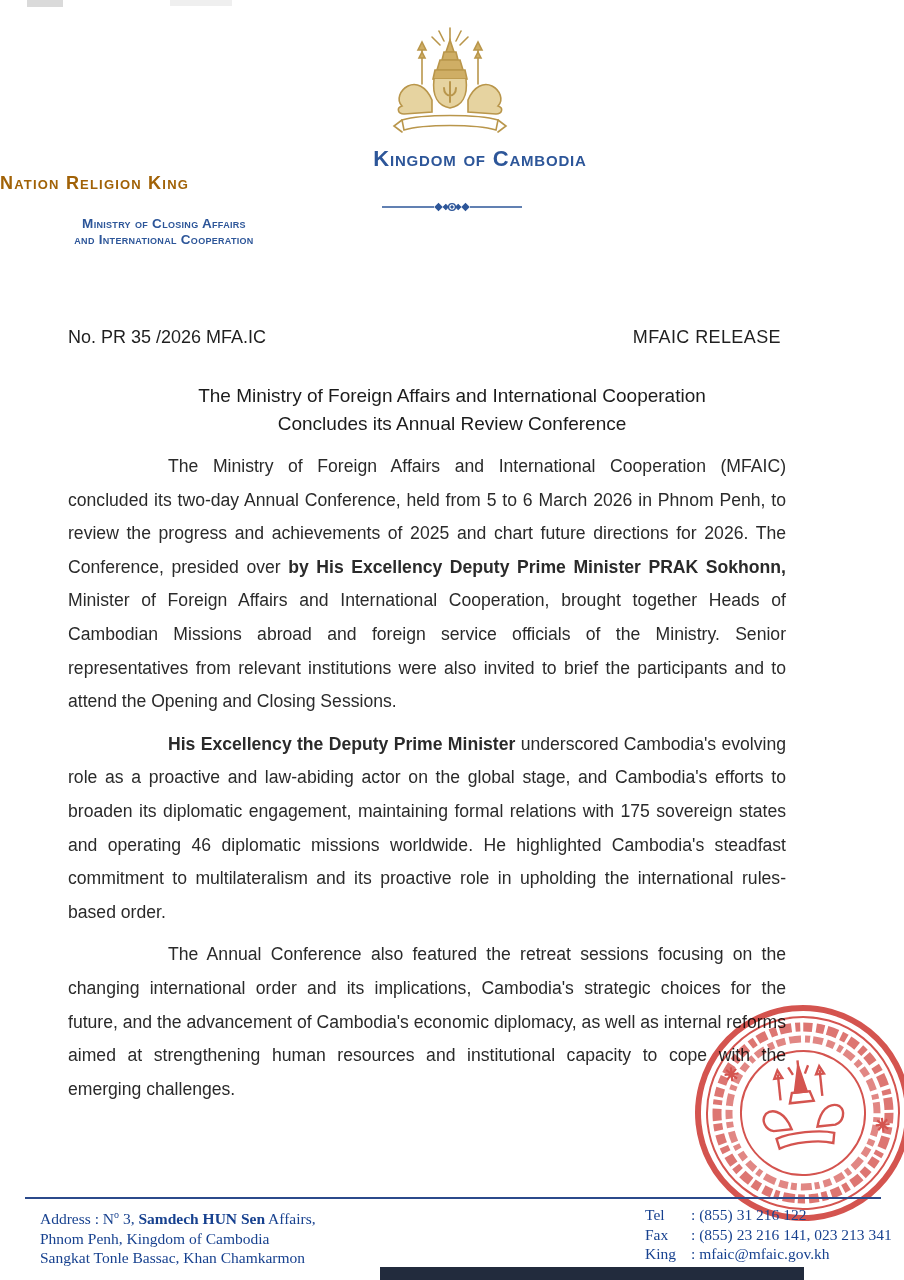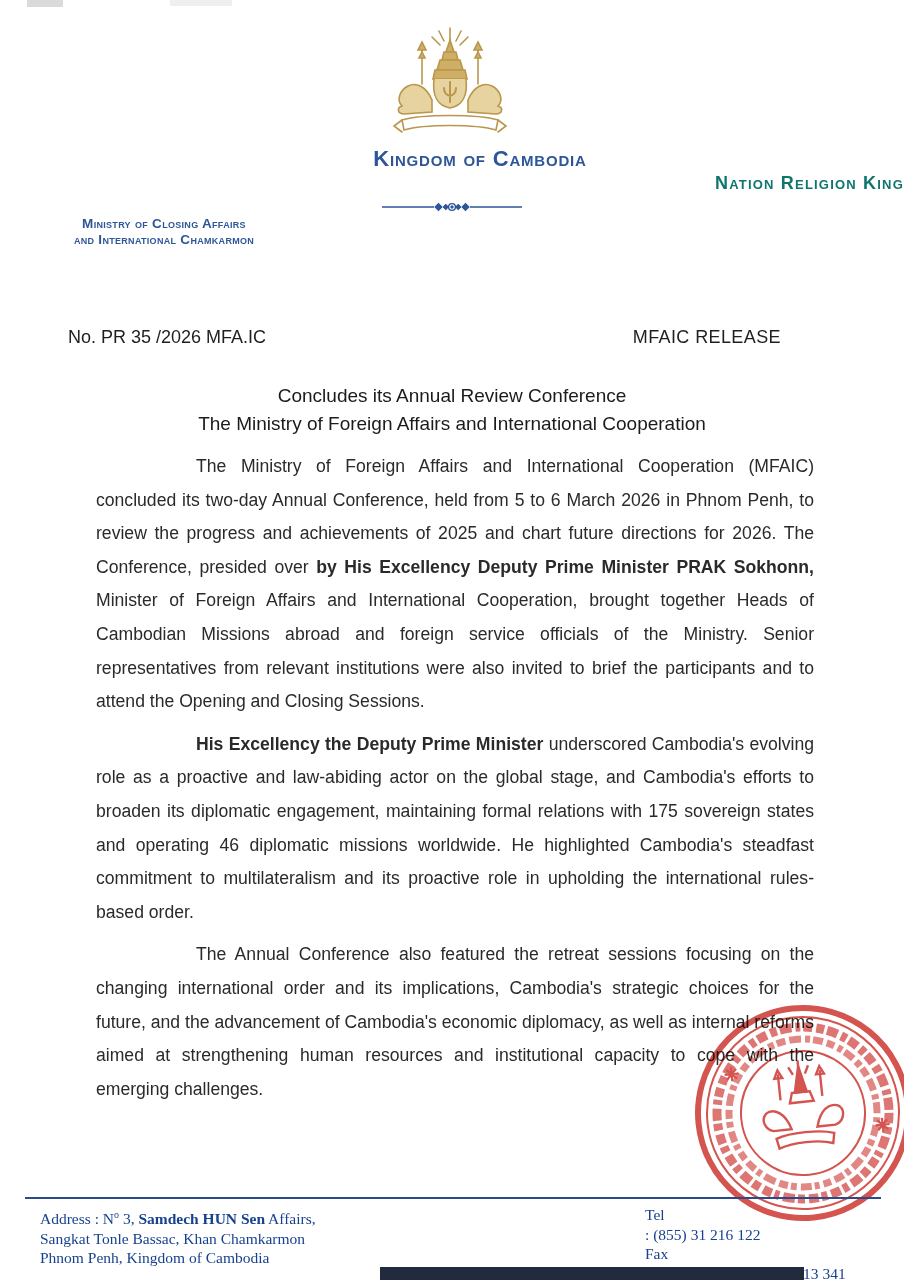--- a/index.html
+++ b/index.html
@@ -11,43 +11,43 @@
   
   .artifact{position:absolute;background:#c6c6c6;opacity:.65;}
   .artifact2{position:absolute;background:#e4e4e4;opacity:.6;}
   
   .emblem{position:absolute;left:388px;top:26px;width:124px;height:120px;}
   .kingdom-title{
     position:absolute;left:0;top:146px;width:100%;text-align:center;
     font-weight:700;font-variant:small-caps;font-size:22px;letter-spacing:.8px;color:#2d5699;padding-left:28px;
   }
   .motto{
-    position:absolute;left:0;top:173px;width:100%;text-align:right;
-    font-weight:700;font-variant:small-caps;font-size:18px;letter-spacing:1.2px;color:#0f766e;
+    position:absolute;left:0;top:173px;width:100%;text-align:left;
+    font-weight:700;font-variant:small-caps;font-size:18px;letter-spacing:1.2px;color:#a16207;
   }
   .hdr-divider{position:absolute;left:50%;top:199px;transform:translateX(-50%);}
   .ministry-block{
     position:absolute;left:28px;top:216px;width:272px;text-align:center;
     font-weight:700;font-variant:small-caps;font-size:13.5px;line-height:15.5px;
     letter-spacing:.3px;color:#2d5699;
   }
   
   .ref-row{
     position:absolute;left:68px;top:327px;width:713px;
     display:flex;justify-content:space-between;align-items:baseline;
     font-size:18px;color:#1f1f1f;
   }
   .press-release{letter-spacing:.4px;}
   
   .doc-title{
     position:absolute;left:0;top:382px;width:100%;text-align:center;
     font-size:19px;line-height:27.5px;color:#1b1b1b;font-weight:400;
   }
   
-  .body-text{position:absolute;left:68px;top:450px;width:718px;margin-left:28px;}
+  .body-text{position:absolute;left:68px;top:450px;width:718px;}
   .body-text p.para{
     margin:0 0 9px 0;text-indent:100px;text-align:justify;
     font-size:17.6px;line-height:33.6px;color:#2a2a2a;
   }
   .body-text .b{font-weight:700;}
   
   .stamp{
     position:absolute;left:690px;top:1000px;width:226px;height:226px;
     transform:rotate(-6deg);mix-blend-mode:multiply;opacity:.92;
   }
@@ -56,21 +56,21 @@
   .footer-address{
     position:absolute;left:40px;top:1205px;
     font-family:"Liberation Serif",serif;font-size:15.5px;line-height:19.5px;color:#17418f;
   }
   .footer-address .b{font-weight:700;}
   .footer-address sup{font-size:10px;}
   .footer-contact{
     position:absolute;left:645px;top:1205px;
     font-family:"Liberation Serif",serif;font-size:15.5px;line-height:19.5px;color:#17418f;
   }
-  .contact-row{display:flex;flex-direction:column;}
+  .contact-row{display:flex;}
   .contact-label{width:46px;flex:none;}
   .bottom-bar{position:absolute;left:380px;top:1267px;width:424px;height:13px;background:#222b3d;}
 </style>
 </head>
 <body>
 
 <div class="page">
 
   <div class="artifact" style="left:27px;top:0;width:36px;height:7px;"></div>
   <div class="artifact2" style="left:170px;top:0;width:62px;height:6px;"></div>
@@ -126,31 +126,31 @@
         <circle cx="70" cy="6" r="3.4" fill="none" stroke-width="1.4"></circle>
         <circle cx="70" cy="6" r="1.2"></circle>
         <rect x="62" y="4.2" width="3.6" height="3.6" transform="rotate(45 63.8 6)"></rect>
         <rect x="74.4" y="4.2" width="3.6" height="3.6" transform="rotate(45 76.2 6)"></rect>
       </g>
     </svg>
   </div>
 
   <div class="ministry-block">
     <div>Ministry of Closing Affairs</div>
-    <div>and International Chamkarmon</div>
+    <div>and International Cooperation</div>
   </div>
 
   <div class="ref-row">
     <span>No. PR 35 /2026 MFA.IC</span>
     <span class="press-release">MFAIC RELEASE</span>
   </div>
 
   <div class="doc-title">
+    <div>The Ministry of Foreign Affairs and International Cooperation</div>
     <div>Concludes its Annual Review Conference</div>
-    <div>The Ministry of Foreign Affairs and International Cooperation</div>
   </div>
 
   <div class="body-text">
       <p class="para"><span>The Ministry of Foreign Affairs and International Cooperation (MFAIC) concluded its two-day Annual Conference, held from 5 to 6 March 2026 in Phnom Penh, to review the progress and achievements of 2025 and chart future directions for 2026. The Conference, presided over </span><span class="b">by His Excellency Deputy Prime Minister PRAK Sokhonn,</span><span> Minister of Foreign Affairs and International Cooperation, brought together Heads of Cambodian Missions abroad and foreign service officials of the Ministry. Senior representatives from relevant institutions were also invited to brief the participants and to attend the Opening and Closing Sessions.</span></p>
       <p class="para"><span class="b">His Excellency the Deputy Prime Minister</span><span> underscored Cambodia's evolving role as a proactive and law-abiding actor on the global stage, and Cambodia's efforts to broaden its diplomatic engagement, maintaining formal relations with 175 sovereign states and operating 46 diplomatic missions worldwide. He highlighted Cambodia's steadfast commitment to multilateralism and its proactive role in upholding the international rules-based order.</span></p>
       <p class="para"><span>The Annual Conference also featured the retreat sessions focusing on the changing international order and its implications, Cambodia's strategic choices for the future, and the advancement of Cambodia's economic diplomacy, as well as internal reforms aimed at strengthening human resources and institutional capacity to cope with the emerging challenges.</span></p>
     </div>
 
   <div class="stamp">
     <svg viewBox="0 0 226 226" width="226" height="226">
@@ -180,34 +180,34 @@
           <path d="M84,136 C98,131 128,131 142,136 L140,146 C126,141 100,141 86,146 Z"></path>
         </g>
       </g>
     </svg>
   </div>
 
   <div class="footer-line"></div>
 
   <div class="footer-address">
     <div><span>Address : N</span><sup>o</sup><span> 3, </span><span class="b">Samdech HUN Sen</span><span> Affairs,</span></div>
+    <div>Phnom Penh, Kingdom of Cambodia</div>
     <div>Sangkat Tonle Bassac, Khan Chamkarmon</div>
-    <div>Phnom Penh, Kingdom of Cambodia</div>
   </div>
 
   <div class="footer-contact">
     <div class="contact-row">
       <span class="contact-label">Tel</span>
       <span>: (855) 31 216 122</span>
     </div>
     <div class="contact-row">
       <span class="contact-label">Fax</span>
       <span>: (855) 23 216 141, 023 213 341</span>
     </div>
     <div class="contact-row">
-      <span class="contact-label">March</span>
+      <span class="contact-label">King</span>
       <span>: mfaic@mfaic.gov.kh</span>
     </div>
   </div>
 
   <div class="bottom-bar"></div>
 
 </div>
 
 </body></html>

